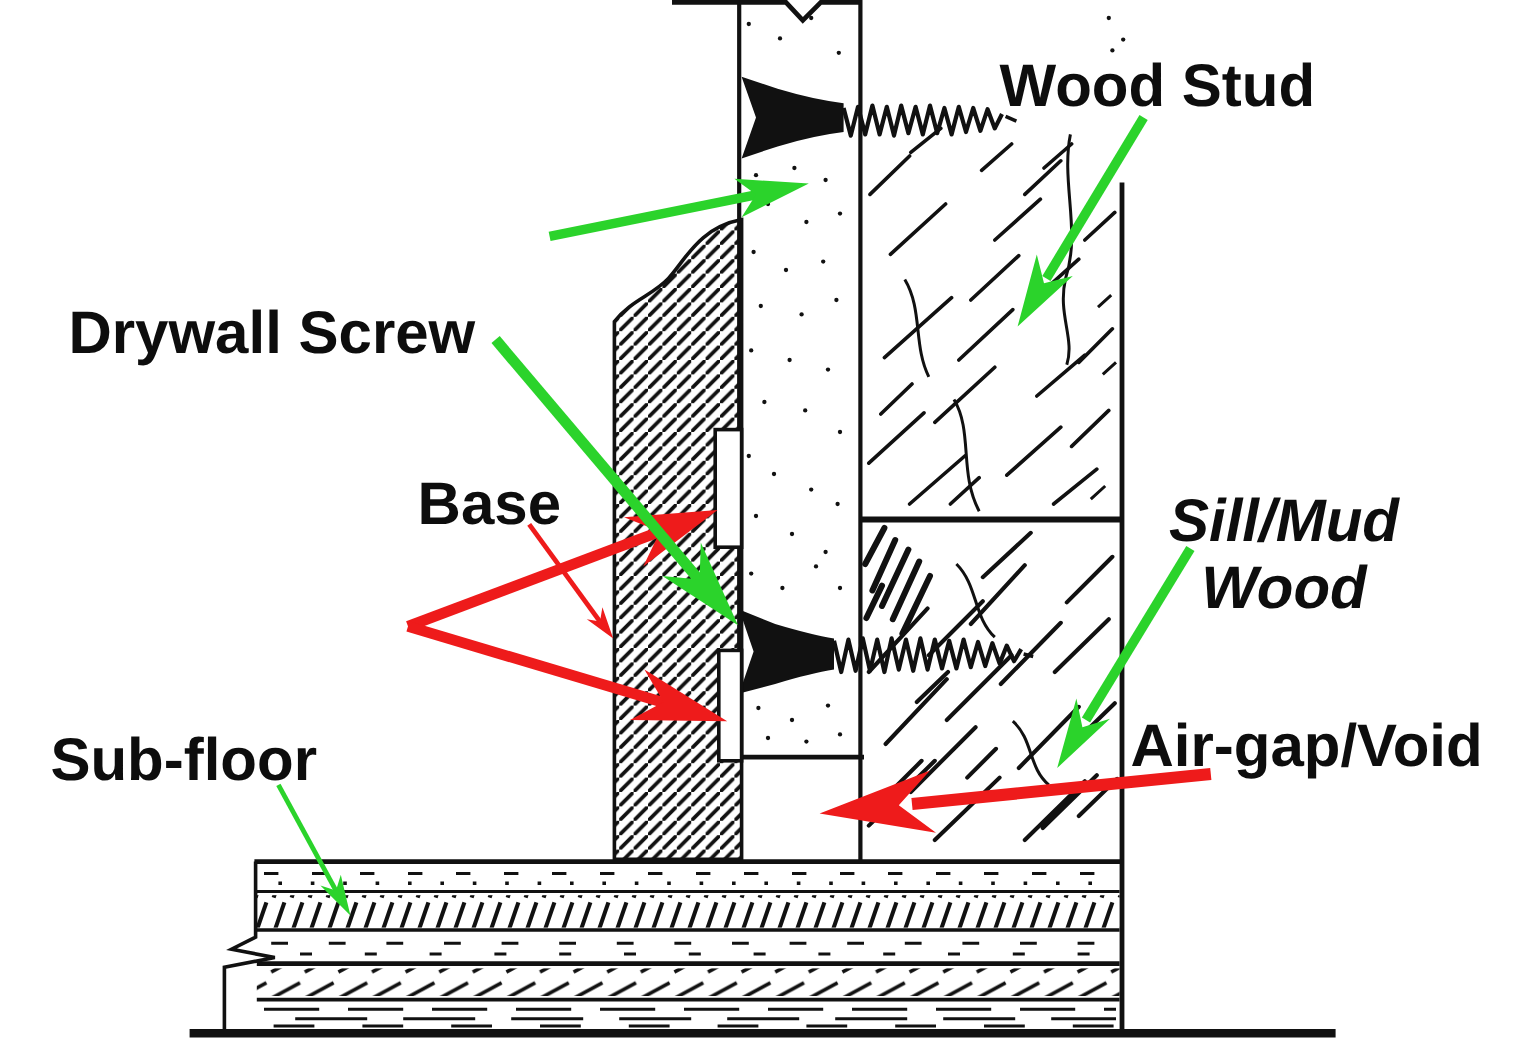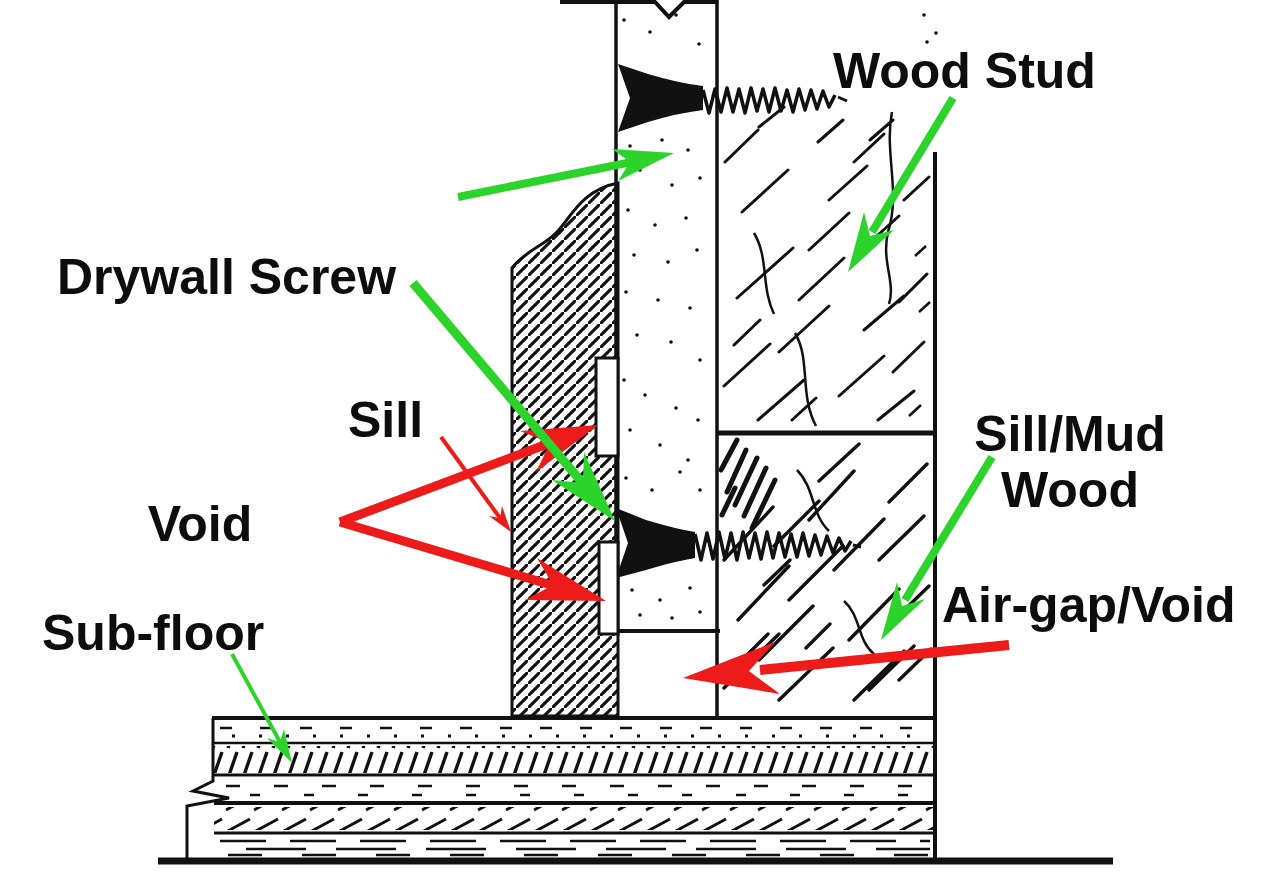--- a/index.html
+++ b/index.html
@@ -11,21 +11,21 @@
   html,body{margin:0;padding:0;background:var(--bg);}
   #stage{
     position:relative;width:1280px;height:871px;background:var(--bg);
     overflow:hidden;font-family:"Liberation Sans",sans-serif;
   }
   #art{position:absolute;left:0;top:0;}
   .lbl{
     position:absolute;color:#0d0d0d;font-weight:bold;font-size:50px;
     line-height:1.04;white-space:nowrap;letter-spacing:0px;
   }
-  .lbl.centered{text-align:center;white-space:normal;}
+  .lbl.centered{text-align:center;white-space:normal;font-style:italic;}
   .ink-s{stroke:var(--ink);fill:none;}
   .ink-f{fill:var(--ink);stroke:none;}
   .green-s{stroke:var(--green);fill:none;}
   .green-f{fill:var(--green);stroke:none;}
   .red-s{stroke:var(--red);fill:none;}
   .red-f{fill:var(--red);stroke:none;}
 </style>
 </head>
 <body>
 
@@ -197,28 +197,27 @@
       <line class="green-s" x1="232" y1="654" x2="281" y2="744" stroke-width="4"></line>
       <polygon class="green-f" points="292,763 267,738 280,742 284,729"></polygon>
     </g>
   </svg>
 
   <div class="lbl" style="left:833px;top:45px;">Wood Stud</div>
 
 
   <div class="lbl" style="left:57px;top:251px;">Drywall Screw</div>
 
-  <div class="lbl" style="left:348px;top:394px;">Sill</div>
+  <div class="lbl" style="left:348px;top:394px;">Base</div>
 
   <div class="lbl centered" style="left:40px;top:499px;width:320px;line-height:50px;">
-    <div>Void</div>
   </div>
 
   <div class="lbl" style="left:42px;top:607px;">Sub-floor</div>
 
   <div class="lbl centered" style="left:950px;top:406px;width:240px;line-height:56px;">
     <div>Sill/Mud</div>
     <div>Wood</div>
   </div>
 
-  <div class="lbl" style="left:942px;top:579px;">Air-gap/Void</div>
+  <div class="lbl" style="left:942px;top:595px;">Air-gap/Void</div>
 
 </div>
 
 </body></html>

